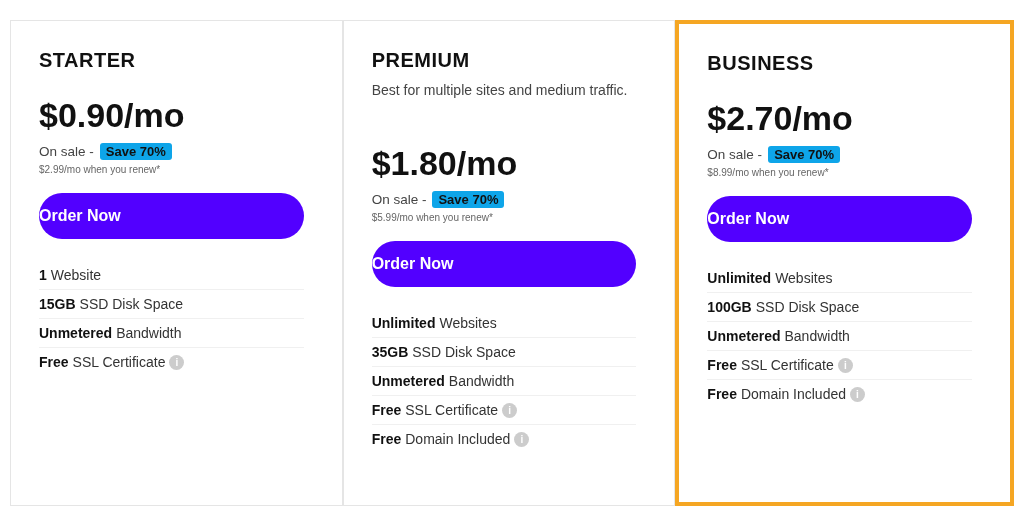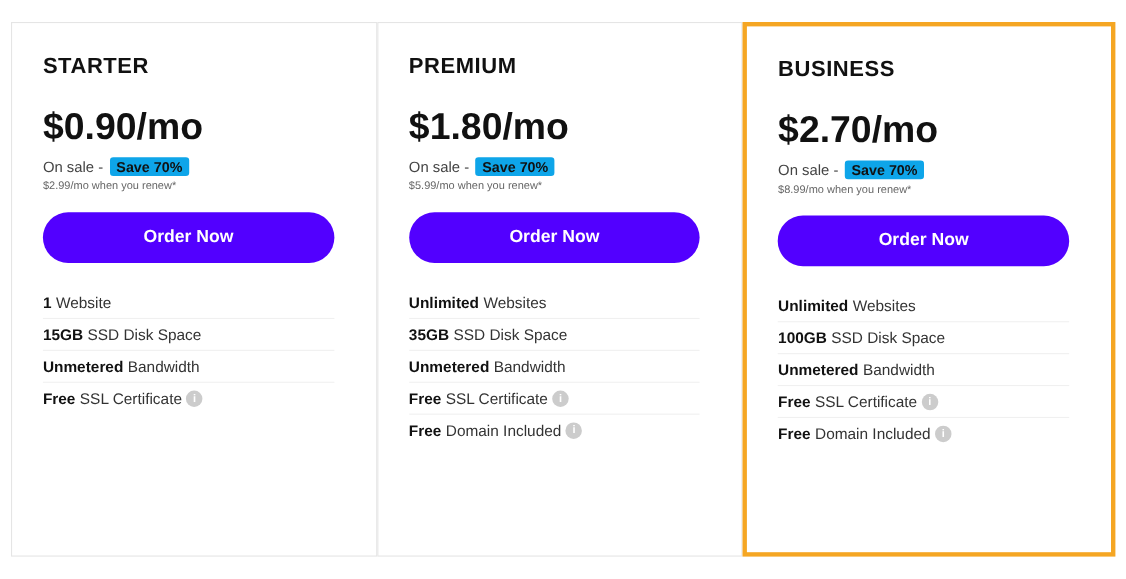--- a/index.html
+++ b/index.html
@@ -76,21 +76,21 @@
       display: block;
       width: 100%;
       background: #5200ff;
       color: #fff;
       font-size: 16px;
       font-weight: 700;
       border: none;
       border-radius: 40px;
       padding: 14px 0;
       cursor: pointer;
-      text-align: center;
+      text-align: left;
       margin-bottom: 22px;
     }
     .feature-list {
       list-style: none;
       padding: 0;
     }
     .feature-list li {
       font-size: 14px;
       color: #333;
       padding: 6px 0;
@@ -154,20 +154,21 @@
       <li>
         <span class="feature-bold">Free</span>
           <span> SSL Certificate</span>
           <span class="info-icon">i</span>
       </li>
 
       </ul>
     </div>
     <div class="plan-card">
       <div class="plan-name">PREMIUM</div>
+      <div class="plan-description">Best for multiple sites and medium traffic.</div>
       <div class="plan-price">$1.80/mo</div>
       <div class="plan-sale-row">
         <span>On sale -</span>
         <span class="save-badge">Save 70%</span>
       </div>
       <div class="plan-renew">$5.99/mo when you renew*</div>
       <button class="order-btn">Order Now</button>
       <ul class="feature-list">
 
       <li>

